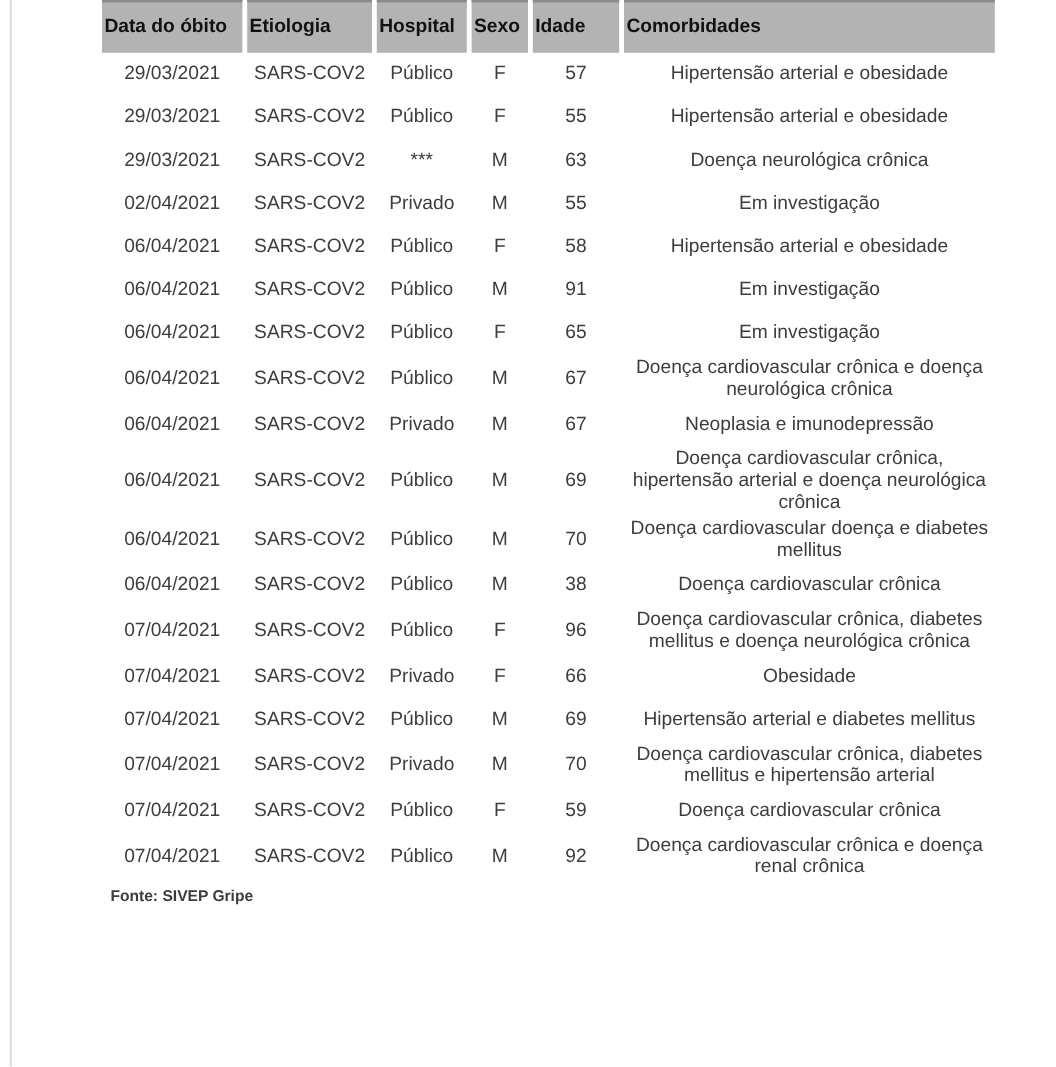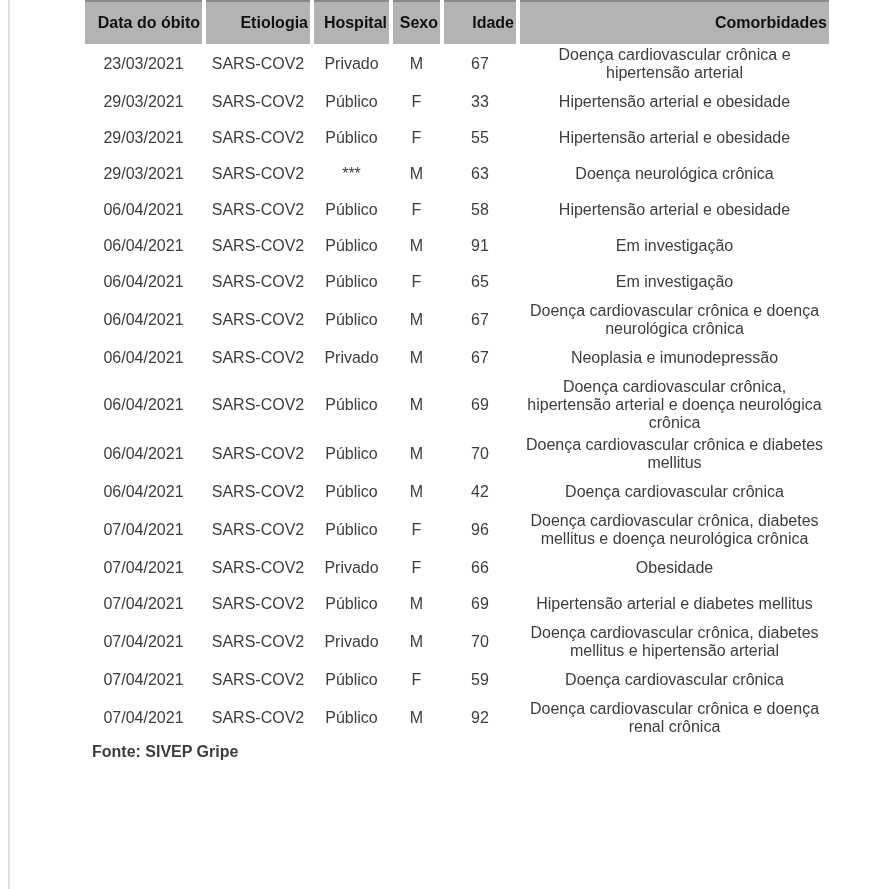--- a/index.html
+++ b/index.html
@@ -33,40 +33,40 @@
     border-spacing: 4px 0;
     table-layout: fixed;
   }
   th {
     background: var(--header-bg, #b3b3b3);
     border-top: 2px solid var(--header-top-border, #8a8a8a);
     height: 42px;
     font-size: 16px;
     font-weight: bold;
     color: var(--header-text, #111111);
-    text-align: right;
+    text-align: left;
     vertical-align: middle;
     padding: 0 2px;
   }
   tbody tr {
     height: 36px;
   }
   td {
     font-size: 16px;
     color: var(--body-text, #3d3d3d);
     text-align: center;
     vertical-align: middle;
     line-height: 18px;
     padding: 2px 4px;
   }
   .source-note {
     margin: 5px 0 0 11px;
     position: absolute;
     left: 81px;
-    font-size: 16px;
+    font-size: 13px;
     font-weight: bold;
     color: var(--body-text, #3d3d3d);
   }
   
   .flow {
     position: absolute;
     left: 81px;
     top: 0;
   }
   .flow table.data-table { position: static; }
@@ -93,52 +93,52 @@
           <th>Data do óbito</th>
           <th>Etiologia</th>
           <th>Hospital</th>
           <th>Sexo</th>
           <th>Idade</th>
           <th>Comorbidades</th>
         </tr>
       </thead>
       <tbody id="table-body">
           <tr>
-            <td>23/03/2021</td>
-            <td>SARS-COV2</td>
-            <td>Privado</td>
-            <td>M</td>
-            <td>67</td>
-            <td>Doença cardiovascular crônica e hipertensão arterial</td>
-          </tr>
-          <tr>
             <td>29/03/2021</td>
             <td>SARS-COV2</td>
             <td>Público</td>
             <td>F</td>
-            <td>33</td>
+            <td>57</td>
             <td>Hipertensão arterial e obesidade</td>
           </tr>
           <tr>
             <td>29/03/2021</td>
             <td>SARS-COV2</td>
             <td>Público</td>
             <td>F</td>
             <td>55</td>
             <td>Hipertensão arterial e obesidade</td>
           </tr>
           <tr>
             <td>29/03/2021</td>
             <td>SARS-COV2</td>
             <td>***</td>
             <td>M</td>
             <td>63</td>
             <td>Doença neurológica crônica</td>
           </tr>
           <tr>
+            <td>02/04/2021</td>
+            <td>SARS-COV2</td>
+            <td>Privado</td>
+            <td>M</td>
+            <td>55</td>
+            <td>Em investigação</td>
+          </tr>
+          <tr>
             <td>06/04/2021</td>
             <td>SARS-COV2</td>
             <td>Público</td>
             <td>F</td>
             <td>58</td>
             <td>Hipertensão arterial e obesidade</td>
           </tr>
           <tr>
             <td>06/04/2021</td>
             <td>SARS-COV2</td>
@@ -178,28 +178,28 @@
             <td>M</td>
             <td>69</td>
             <td>Doença cardiovascular crônica, hipertensão arterial e doença neurológica crônica</td>
           </tr>
           <tr>
             <td>06/04/2021</td>
             <td>SARS-COV2</td>
             <td>Público</td>
             <td>M</td>
             <td>70</td>
-            <td>Doença cardiovascular crônica e diabetes mellitus</td>
-          </tr>
-          <tr>
-            <td>06/04/2021</td>
-            <td>SARS-COV2</td>
-            <td>Público</td>
-            <td>M</td>
-            <td>42</td>
+            <td>Doença cardiovascular doença e diabetes mellitus</td>
+          </tr>
+          <tr>
+            <td>06/04/2021</td>
+            <td>SARS-COV2</td>
+            <td>Público</td>
+            <td>M</td>
+            <td>38</td>
             <td>Doença cardiovascular crônica</td>
           </tr>
           <tr>
             <td>07/04/2021</td>
             <td>SARS-COV2</td>
             <td>Público</td>
             <td>F</td>
             <td>96</td>
             <td>Doença cardiovascular crônica, diabetes mellitus e doença neurológica crônica</td>
           </tr>

